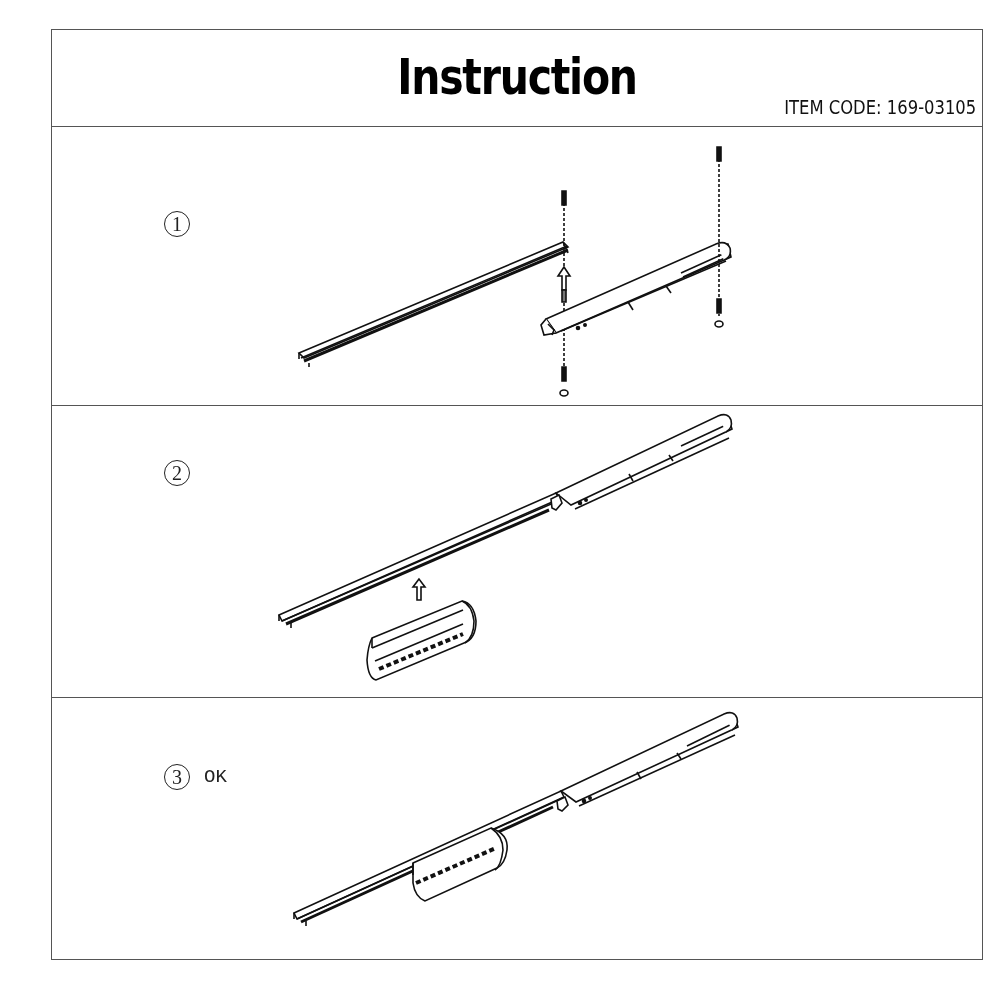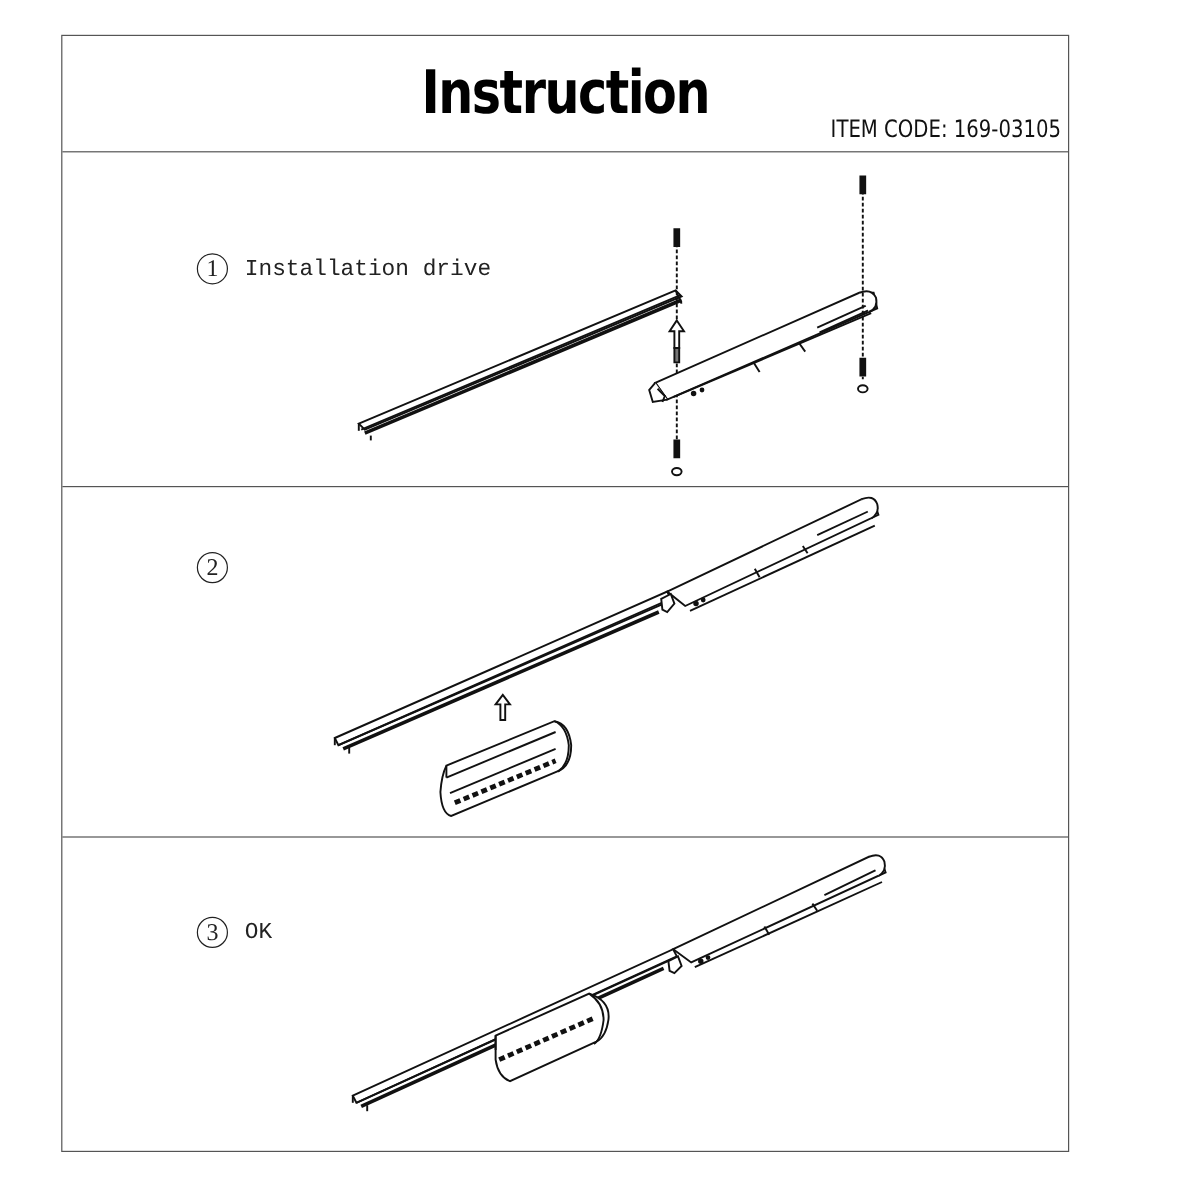--- a/index.html
+++ b/index.html
@@ -1,18 +1,18 @@
 <!DOCTYPE html>
 <html><head>
 <meta charset="utf-8">
 <style>
   html, body { margin:0; padding:0; background:#ffffff; }
   body { width:1000px; height:1000px; position:relative; overflow:hidden; }
   .frame {
-    position:absolute; left:51px; top:29px; width:840px; height:931px;
+    position:absolute; left:51px; top:29px; width:932px; height:931px;
     border:1.5px solid #555; box-sizing:border-box;
   }
   .header { position:absolute; left:0; top:0; width:100%; height:97px; border-bottom:1.5px solid #555; box-sizing:border-box; }
   .title {
     position:absolute; left:0; right:0; top:18px; text-align:center;
     font-family:"DejaVu Sans", sans-serif; font-weight:bold; font-size:50px;
     letter-spacing:-1.5px; color:#000; transform:scaleX(0.82); transform-origin:center;
   }
   .item-code {
     position:absolute; right:6px; top:65px;
@@ -44,21 +44,20 @@
 <div class="frame">
 
   <div class="header">
     <div class="title">Instruction</div>
     <div class="item-code">ITEM CODE: 169-03105</div>
   </div>
 
   <div class="section s1">
     <div class="step-label">
       <span class="step-num">1</span>
-      <span>Installation drive</span>
     </div>
     <svg class="draw" width="900" height="279">
       <g fill="none" stroke="#111" stroke-width="1.6" transform="translate(-51,-126)">
 
         <g>
           <polygon points="298,352 562,241 567,246 303,357" fill="#fff"></polygon>
           <line x1="300" y1="357" x2="566" y2="245"></line>
           <line x1="303" y1="360" x2="567" y2="249" stroke-width="3"></line>
           <line x1="298" y1="352" x2="298" y2="358"></line>
           <line x1="308" y1="362" x2="308" y2="366"></line>

